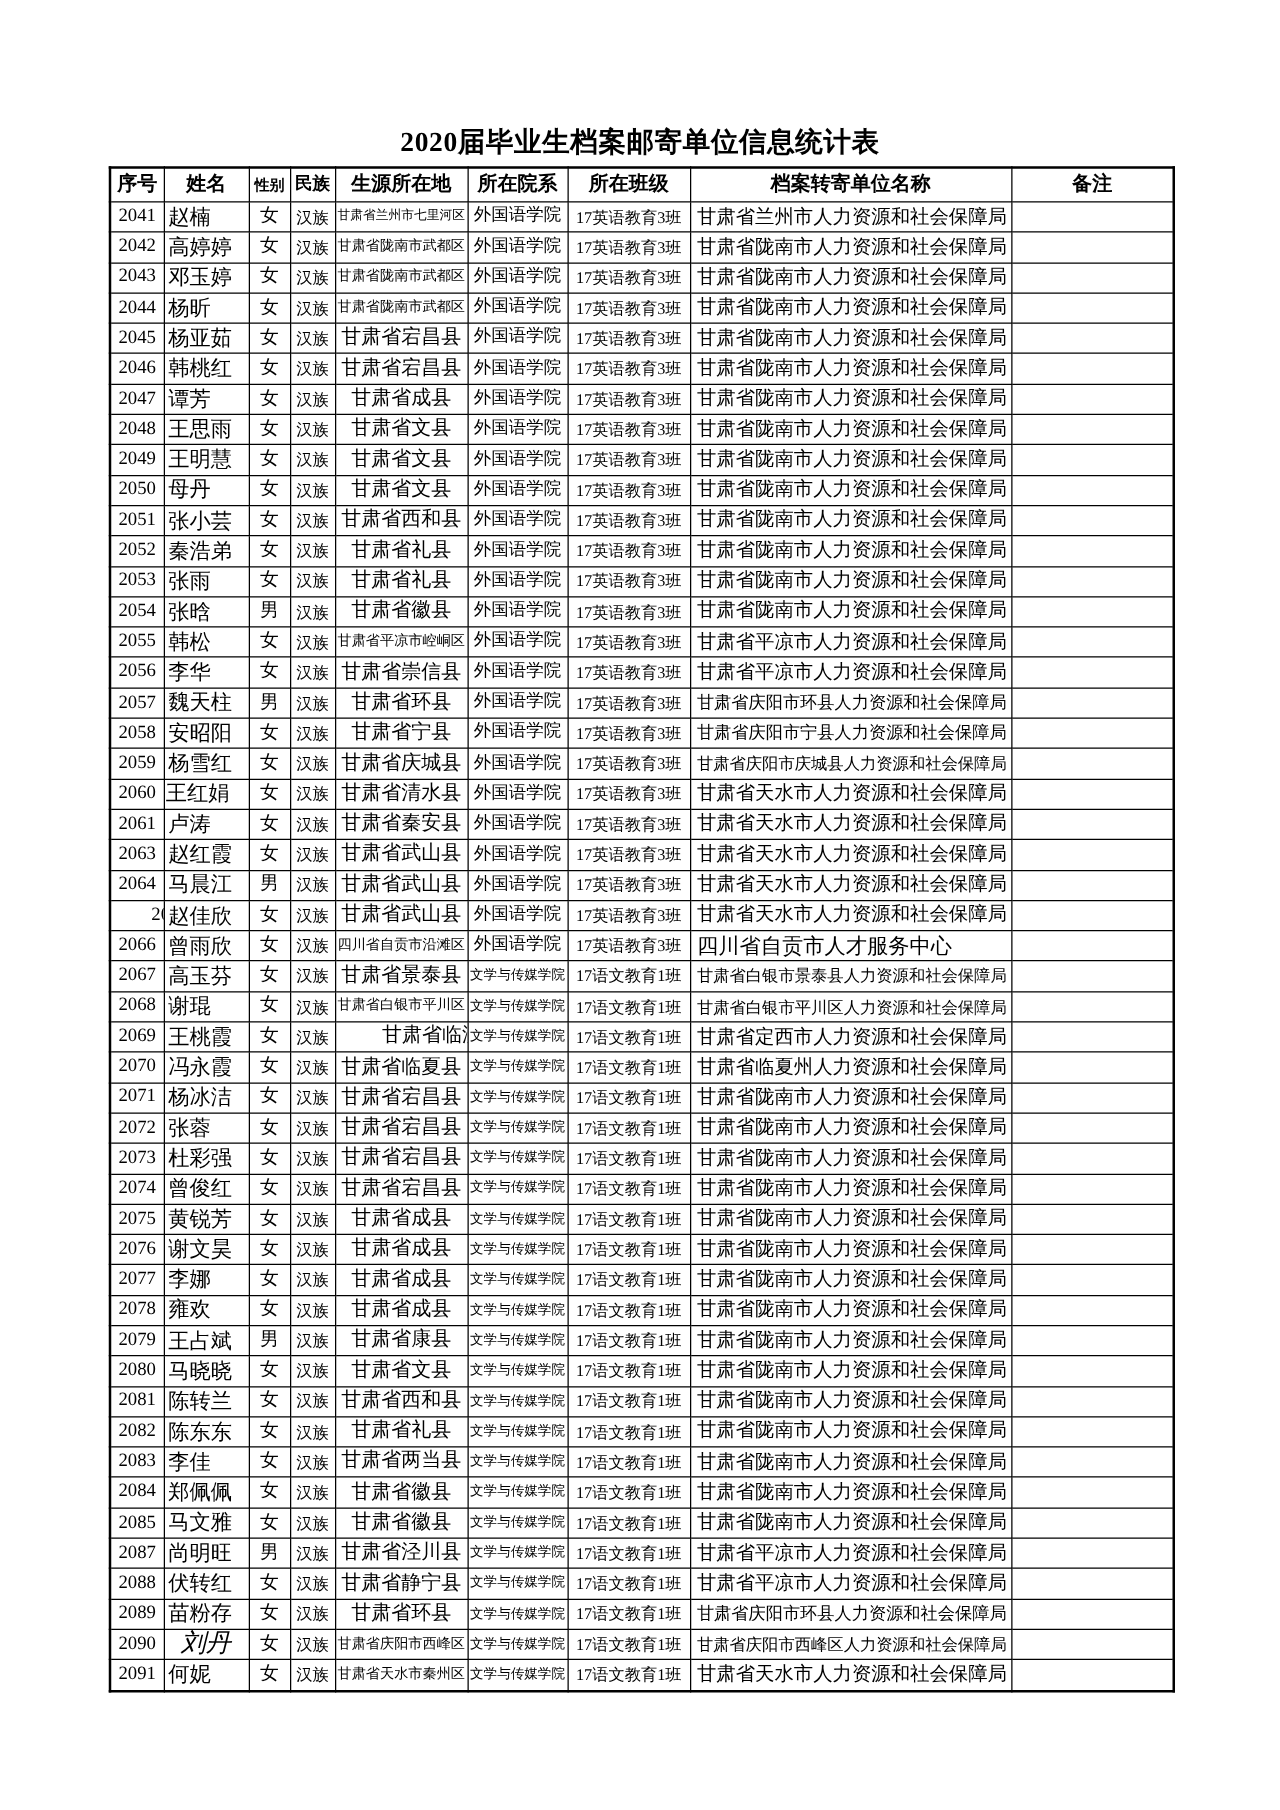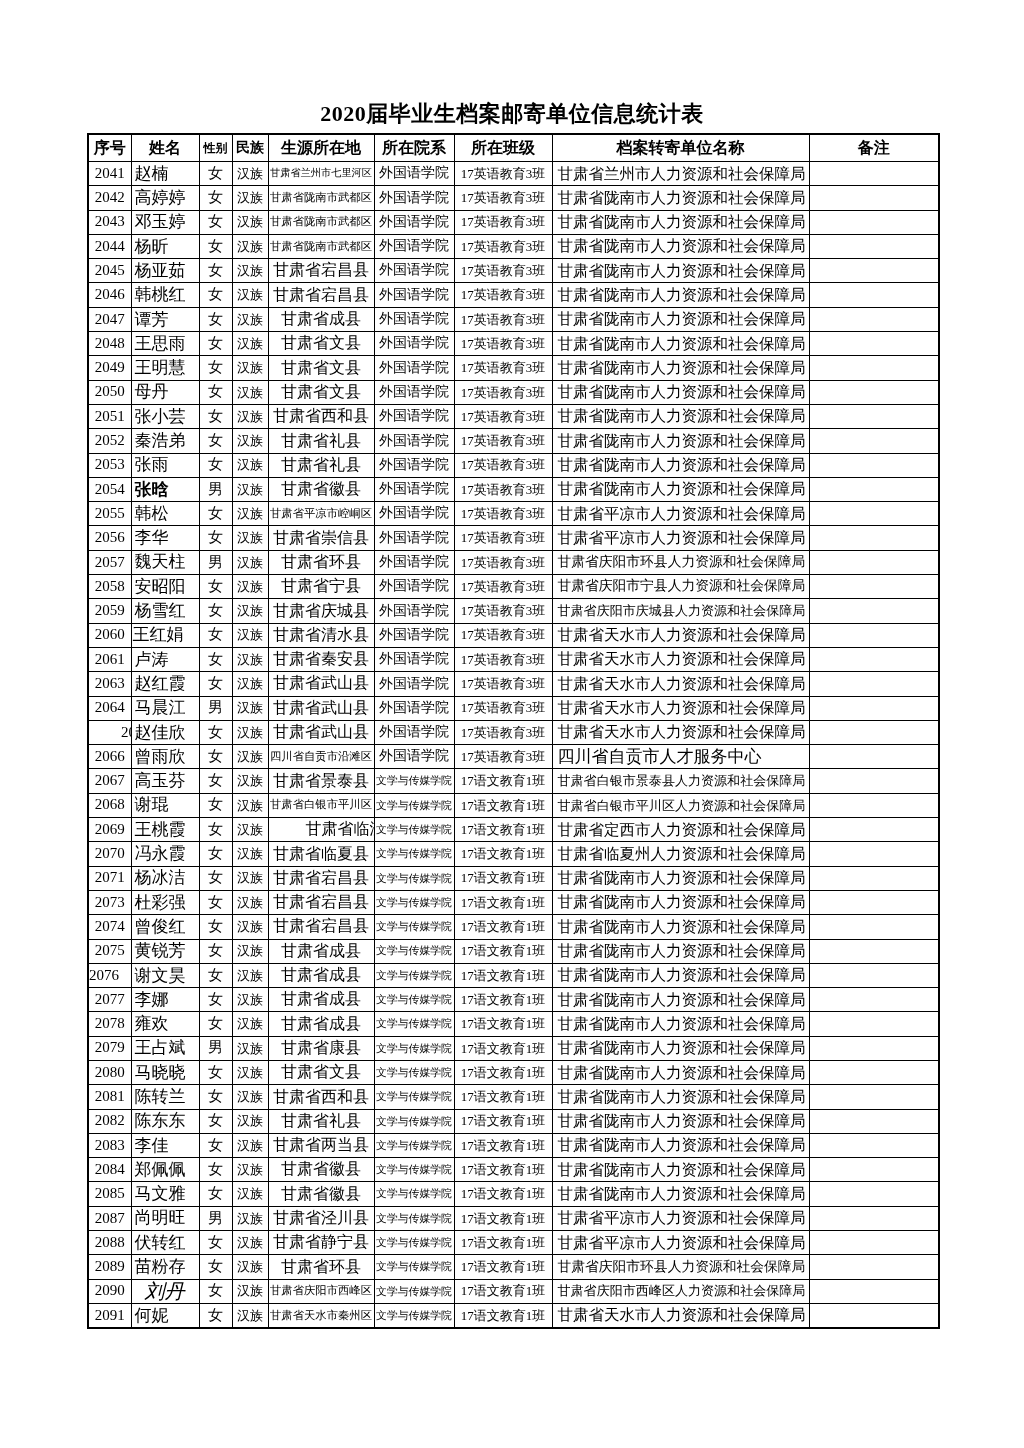--- a/index.html
+++ b/index.html
@@ -199,21 +199,21 @@
             <td style="font-size: 15px; text-align: center;">女</td>
             <td style="font-size: 13px; text-align: center;">汉族</td>
             <td style="font-size: 16px; text-align: center;">甘肃省礼县</td>
             <td style="font-size: 14px; text-align: center;">外国语学院</td>
             <td style="font-size: 13px; text-align: center;">17英语教育3班</td>
             <td style="font-size: 15.5px; text-align: left; padding-left: 5px;">甘肃省陇南市人力资源和社会保障局</td>
             <td style="font-size: 14px; text-align: left; padding-left: 3px;"></td>
           </tr>
           <tr>
             <td style="font-size: 15px; text-align: center;">2054</td>
-            <td style="font-size: 17px; text-align: left; padding-left: 3px; font-weight: bold;">张晗</td>
+            <td style="font-size: 17px; text-align: left; padding-left: 3px;">张晗</td>
             <td style="font-size: 15px; text-align: center;">男</td>
             <td style="font-size: 13px; text-align: center;">汉族</td>
             <td style="font-size: 16px; text-align: center;">甘肃省徽县</td>
             <td style="font-size: 14px; text-align: center;">外国语学院</td>
             <td style="font-size: 13px; text-align: center;">17英语教育3班</td>
             <td style="font-size: 15.5px; text-align: left; padding-left: 5px;">甘肃省陇南市人力资源和社会保障局</td>
             <td style="font-size: 14px; text-align: left; padding-left: 3px;"></td>
           </tr>
           <tr>
             <td style="font-size: 15px; text-align: center;">2055</td>
@@ -385,20 +385,31 @@
             <td style="font-size: 17px; text-align: left; padding-left: 3px;">杨冰洁</td>
             <td style="font-size: 15px; text-align: center;">女</td>
             <td style="font-size: 13px; text-align: center;">汉族</td>
             <td style="font-size: 16px; text-align: center;">甘肃省宕昌县</td>
             <td style="font-size: 10.8571px; text-align: center;">文学与传媒学院</td>
             <td style="font-size: 13px; text-align: center;">17语文教育1班</td>
             <td style="font-size: 15.5px; text-align: left; padding-left: 5px;">甘肃省陇南市人力资源和社会保障局</td>
             <td style="font-size: 14px; text-align: left; padding-left: 3px;"></td>
           </tr>
           <tr>
+            <td style="font-size: 15px; text-align: center;">2072</td>
+            <td style="font-size: 17px; text-align: left; padding-left: 3px;">张蓉</td>
+            <td style="font-size: 15px; text-align: center;">女</td>
+            <td style="font-size: 13px; text-align: center;">汉族</td>
+            <td style="font-size: 16px; text-align: center;">甘肃省宕昌县</td>
+            <td style="font-size: 10.8571px; text-align: center;">文学与传媒学院</td>
+            <td style="font-size: 13px; text-align: center;">17语文教育1班</td>
+            <td style="font-size: 15.5px; text-align: left; padding-left: 5px;">甘肃省陇南市人力资源和社会保障局</td>
+            <td style="font-size: 14px; text-align: left; padding-left: 3px;"></td>
+          </tr>
+          <tr>
             <td style="font-size: 15px; text-align: center;">2073</td>
             <td style="font-size: 17px; text-align: left; padding-left: 3px;">杜彩强</td>
             <td style="font-size: 15px; text-align: center;">女</td>
             <td style="font-size: 13px; text-align: center;">汉族</td>
             <td style="font-size: 16px; text-align: center;">甘肃省宕昌县</td>
             <td style="font-size: 10.8571px; text-align: center;">文学与传媒学院</td>
             <td style="font-size: 13px; text-align: center;">17语文教育1班</td>
             <td style="font-size: 15.5px; text-align: left; padding-left: 5px;">甘肃省陇南市人力资源和社会保障局</td>
             <td style="font-size: 14px; text-align: left; padding-left: 3px;"></td>
           </tr>
@@ -418,21 +429,21 @@
             <td style="font-size: 17px; text-align: left; padding-left: 3px;">黄锐芳</td>
             <td style="font-size: 15px; text-align: center;">女</td>
             <td style="font-size: 13px; text-align: center;">汉族</td>
             <td style="font-size: 16px; text-align: center;">甘肃省成县</td>
             <td style="font-size: 10.8571px; text-align: center;">文学与传媒学院</td>
             <td style="font-size: 13px; text-align: center;">17语文教育1班</td>
             <td style="font-size: 15.5px; text-align: left; padding-left: 5px;">甘肃省陇南市人力资源和社会保障局</td>
             <td style="font-size: 14px; text-align: left; padding-left: 3px;"></td>
           </tr>
           <tr>
-            <td style="font-size: 15px; ">2076</td>
+            <td style="font-size: 15px; text-align: center;">2076</td>
             <td style="font-size: 17px; text-align: left; padding-left: 3px;">谢文昊</td>
             <td style="font-size: 15px; text-align: center;">女</td>
             <td style="font-size: 13px; text-align: center;">汉族</td>
             <td style="font-size: 16px; text-align: center;">甘肃省成县</td>
             <td style="font-size: 10.8571px; text-align: center;">文学与传媒学院</td>
             <td style="font-size: 13px; text-align: center;">17语文教育1班</td>
             <td style="font-size: 15.5px; text-align: left; padding-left: 5px;">甘肃省陇南市人力资源和社会保障局</td>
             <td style="font-size: 14px; text-align: left; padding-left: 3px;"></td>
           </tr>
           <tr>

